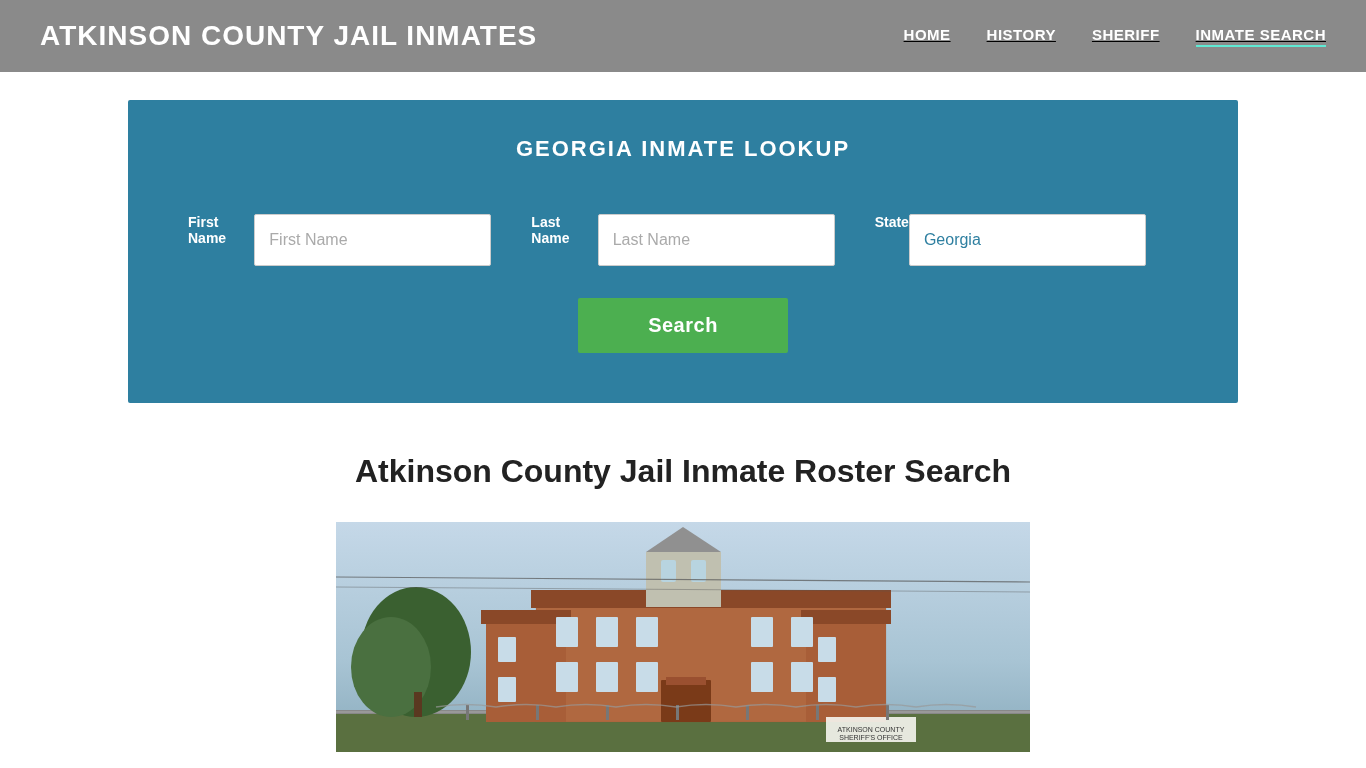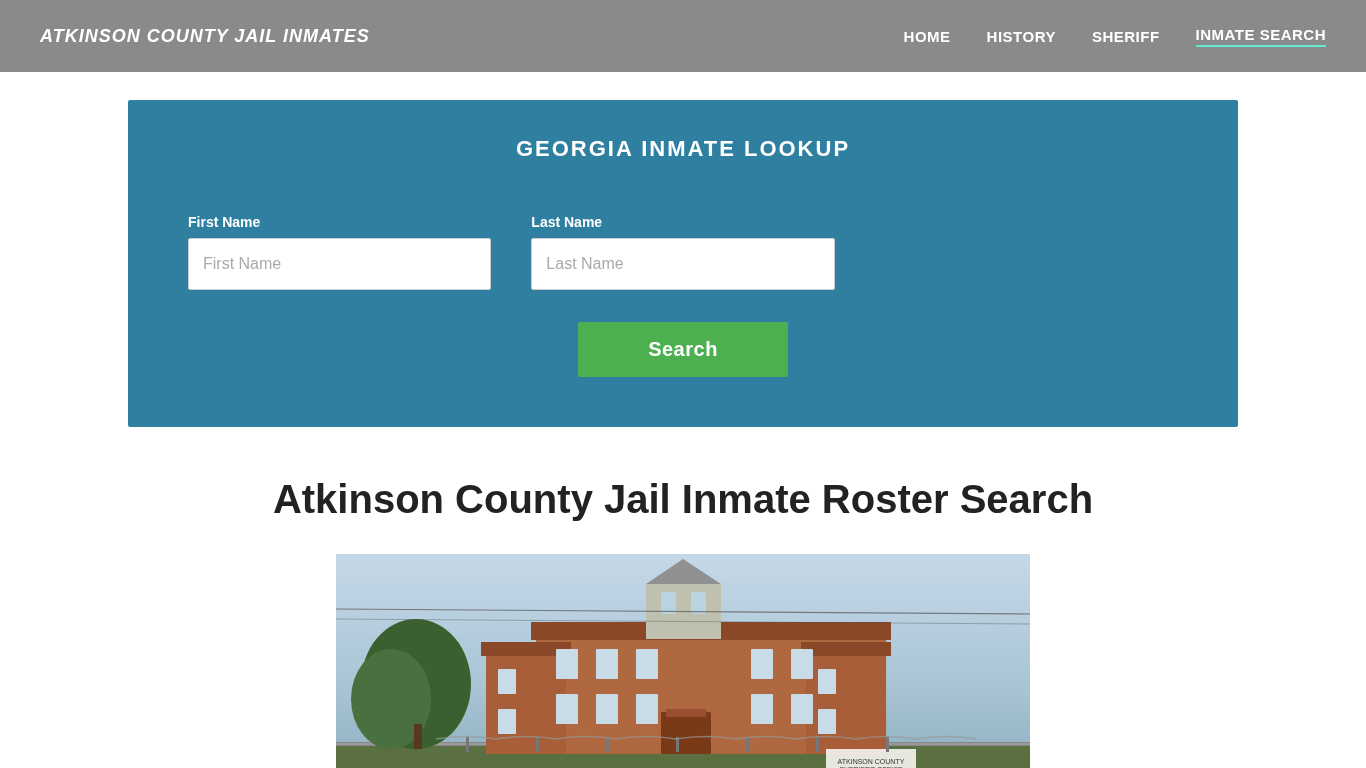--- a/index.html
+++ b/index.html
@@ -21,30 +21,29 @@
       display: flex;
       align-items: center;
       justify-content: space-between;
       padding: 0 40px;
       height: 72px;
     }
 
     .site-title {
       color: #ffffff;
       font-weight: 900;
-      font-size: 18px;
+      font-size: 28px;
       letter-spacing: 1px;
       text-transform: uppercase;
-      font-style: italic;
     }
 
     nav {
       display: flex;
       gap: 36px;
-      align-items: center;
+      text-decoration: underline;
     }
 
     nav a {
       color: #ffffff;
       text-decoration: none;
       font-weight: 700;
       font-size: 15px;
       letter-spacing: 0.5px;
       text-transform: uppercase;
       cursor: pointer;
@@ -80,21 +79,21 @@
     }
 
     .form-row {
       display: flex;
       gap: 40px;
       margin-bottom: 32px;
     }
 
     .form-group {
       display: flex;
-      flex-direction: column;
+      flex-direction: row;
       flex: 1;
     }
 
     .form-group label {
       color: #ffffff;
       font-size: 14px;
       font-weight: 600;
       margin-bottom: 8px;
     }
 
@@ -133,21 +132,21 @@
       letter-spacing: 0.5px;
     }
 
     
     .main-content {
       padding: 50px 128px 0 128px;
     }
 
     .main-content h1 {
       text-align: center;
-      font-size: 40px;
+      font-size: 32px;
       font-weight: 700;
       color: #222222;
       margin-bottom: 32px;
     }
 
     
     .building-svg {
       width: 694px;
       height: 230px;
       display: block;
@@ -177,20 +176,22 @@
       <label>First Name</label>
       <input type="text" placeholder="First Name" style="">
     </div>
 
     <div class="form-group">
       <label>Last Name</label>
       <input type="text" placeholder="Last Name" style="">
     </div>
 
     <div class="form-group">
+      <label>State</label>
+      <input type="text" class="state-val" value="Georgia" style="">
     </div>
   </div>
 
   <div class="search-btn-row">
     <button class="search-btn">Search</button>
   </div>
 </section>
 
 <div class="main-content">
   <h1>Atkinson County Jail Inmate Roster Search</h1>

